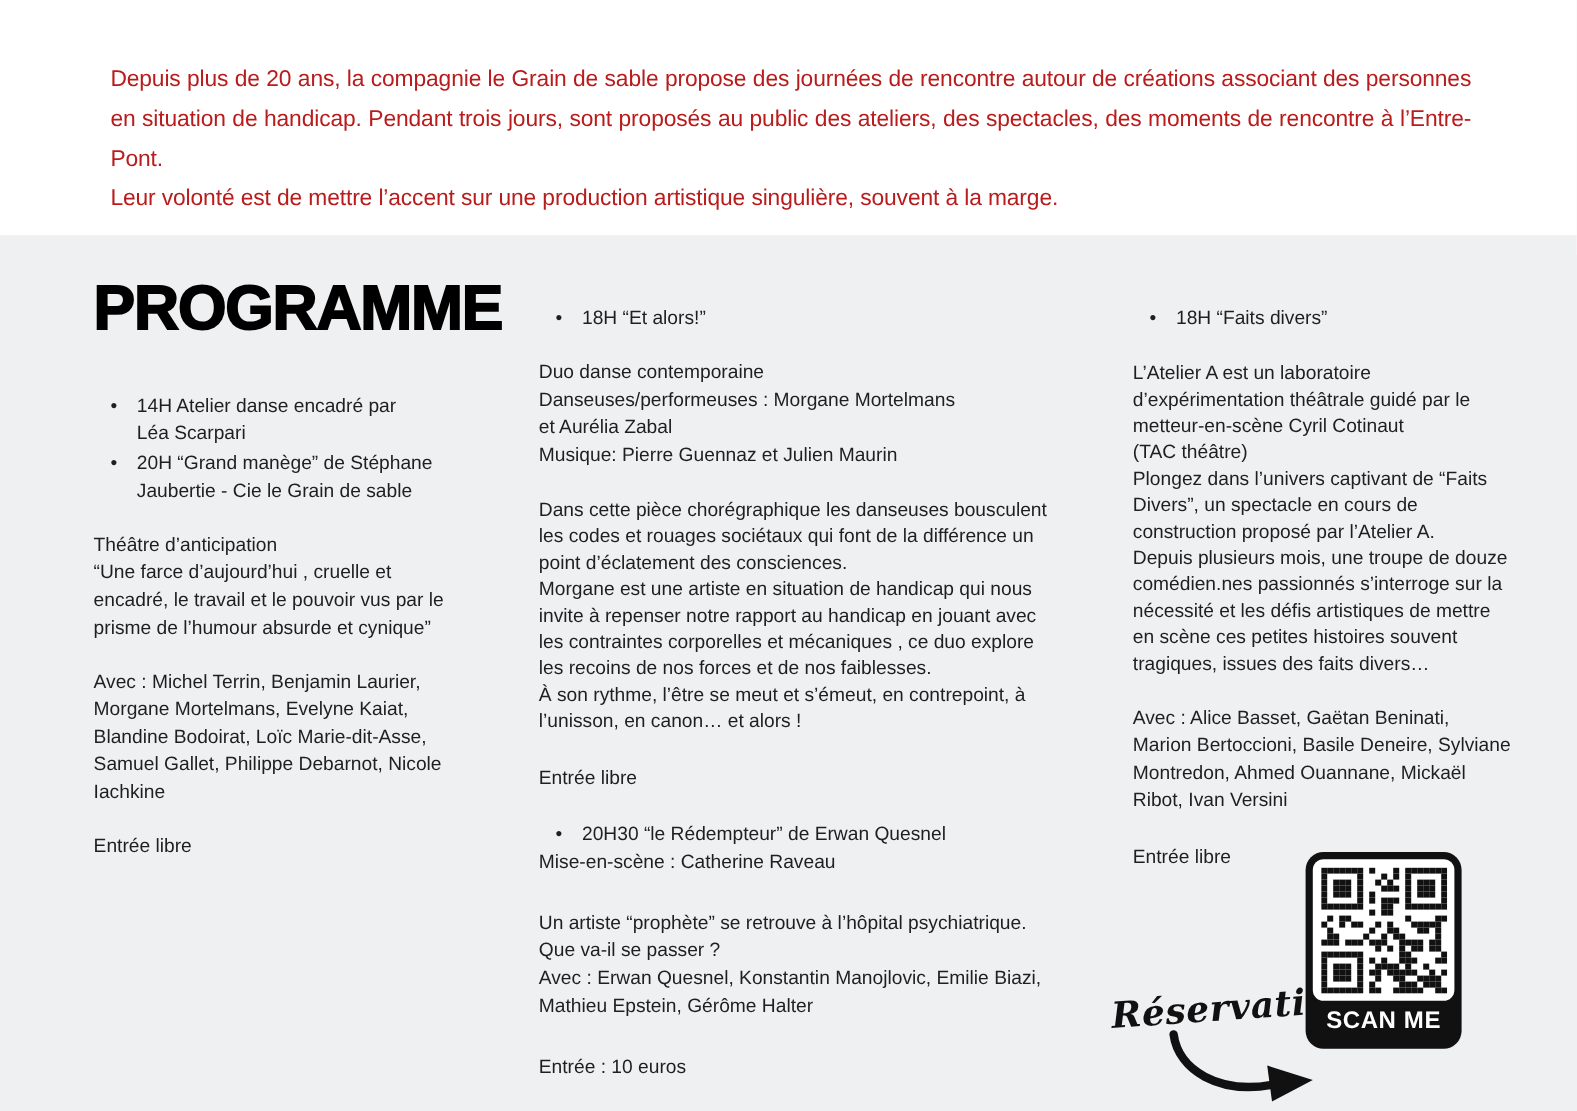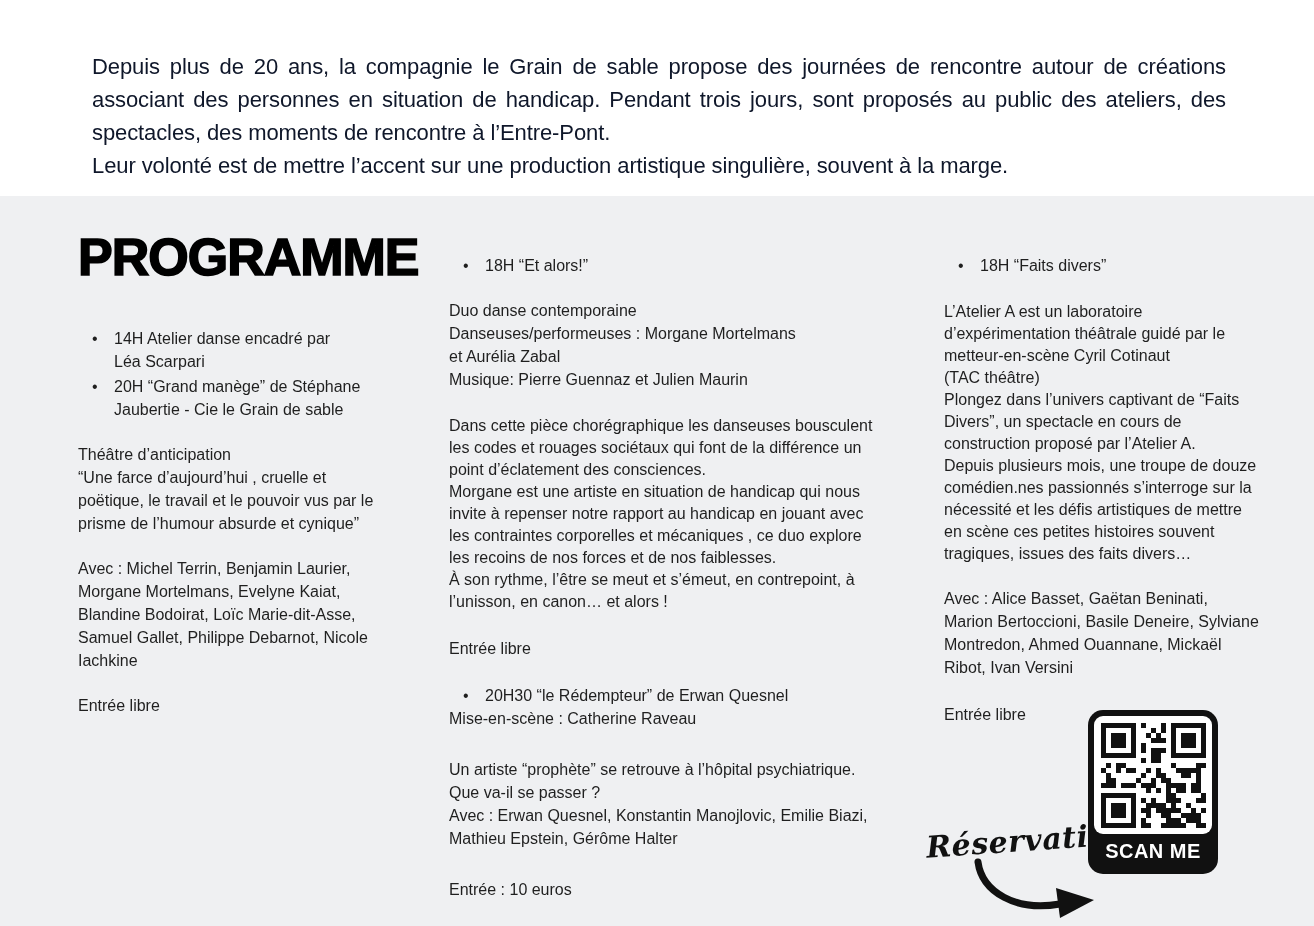--- a/index.html
+++ b/index.html
@@ -7,24 +7,24 @@
   body {
     background: #ffffff;
     font-family: "Liberation Sans", "DejaVu Sans", sans-serif;
     color: #1f1f1f;
     overflow: hidden;
     position: relative;
   }
   .intro {
     padding: 50px 0 0 92px;
     width: 1226px;
-    font-size: 22px;
+    font-size: 19px;
     line-height: 33px;
     letter-spacing: -0.1px;
-    color: #0f172a;
+    color: #b91c1c;
   }
   .intro p { white-space: pre-line; }
   .intro .p1 { text-align: justify; }
 
   .section {
     position: absolute;
     left: 0; top: 196px;
     width: 1314px; height: 730px;
     background: #eff0f2;
   }
@@ -129,21 +129,21 @@
 Léa Scarpari</span>
         </div>
         <div class="bullet">
           <span class="b-dot">•</span>
           <span class="b-txt">20H “Grand manège” de Stéphane
 Jaubertie - Cie le Grain de sable</span>
         </div>
       </div>
       <div class="blk">Théâtre d’anticipation
 “Une farce d’aujourd’hui , cruelle et
-poëtique, le travail et le pouvoir vus par le
+encadré, le travail et le pouvoir vus par le
 prisme de l’humour absurde et cynique”</div>
       <div class="blk">Avec : Michel Terrin, Benjamin Laurier,
 Morgane Mortelmans, Evelyne Kaiat,
 Blandine Bodoirat, Loïc Marie-dit-Asse,
 Samuel Gallet, Philippe Debarnot, Nicole
 Iachkine</div>
       <div class="blk">Entrée libre</div>
     </div>
 
     <div class="col-mid">

